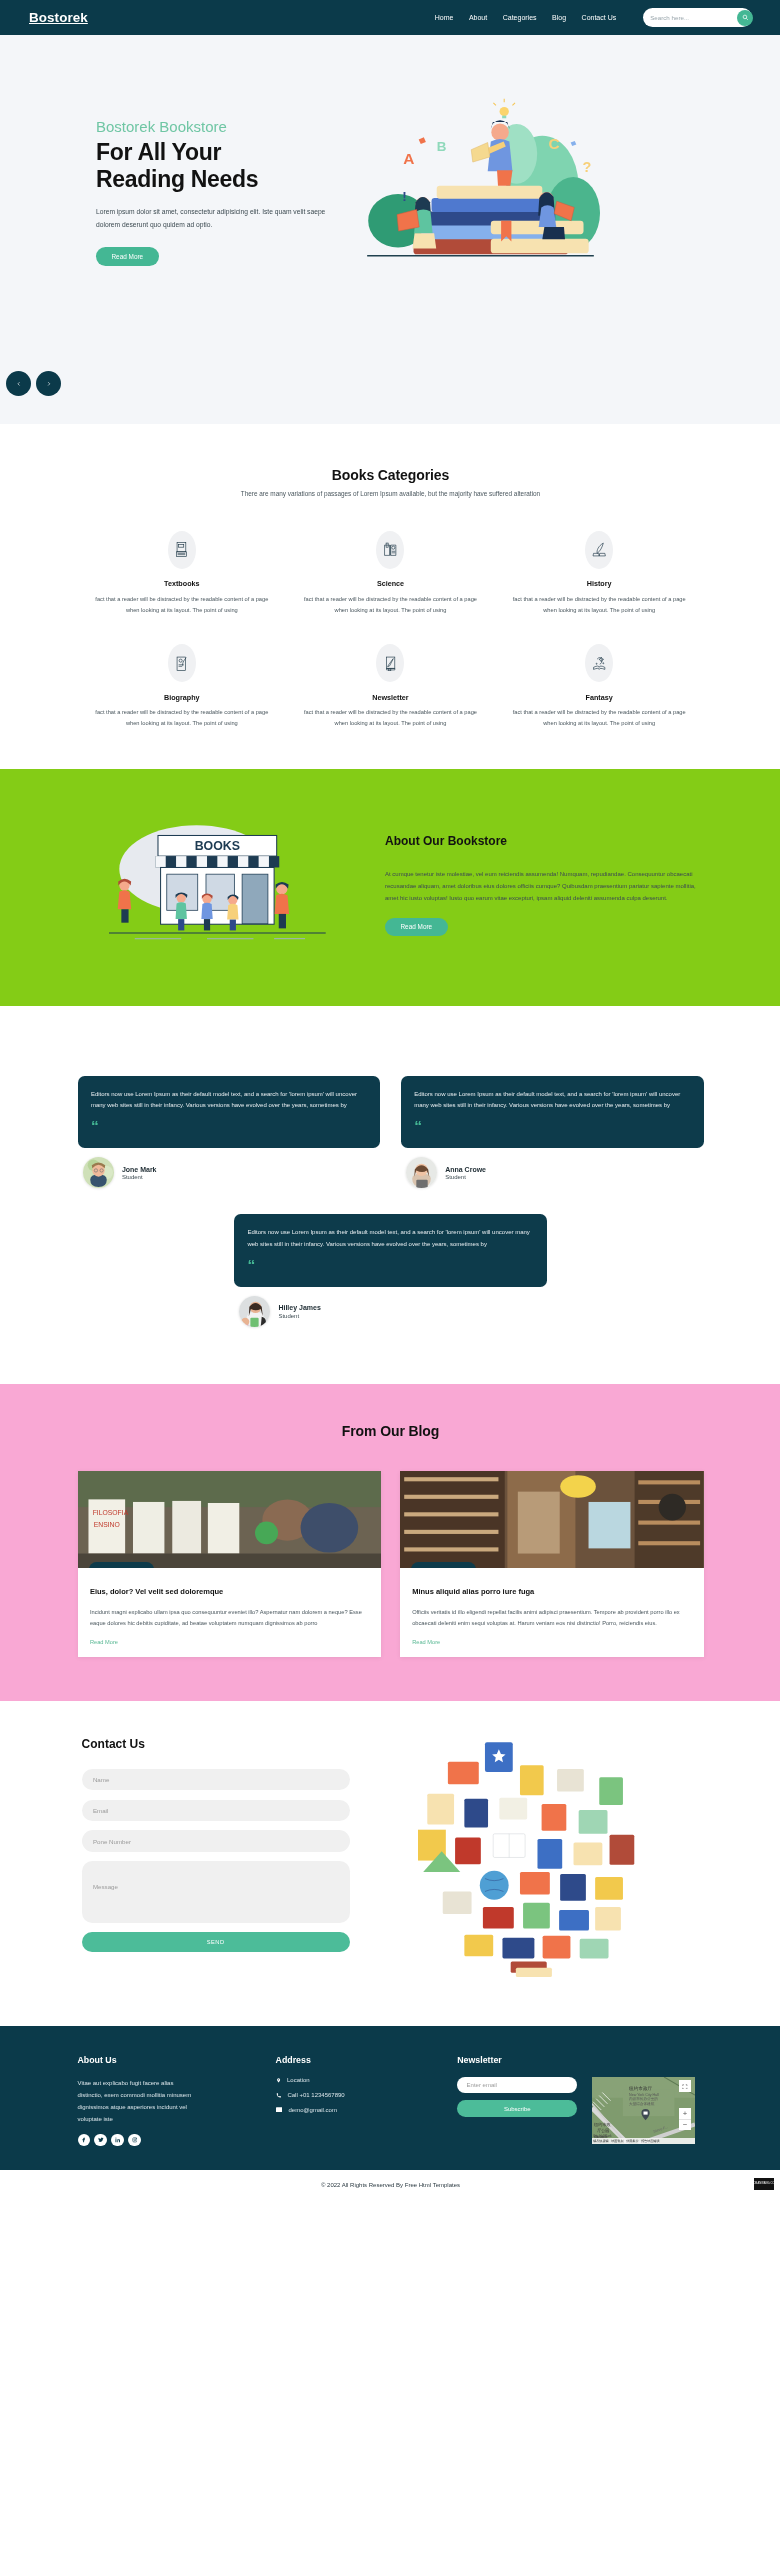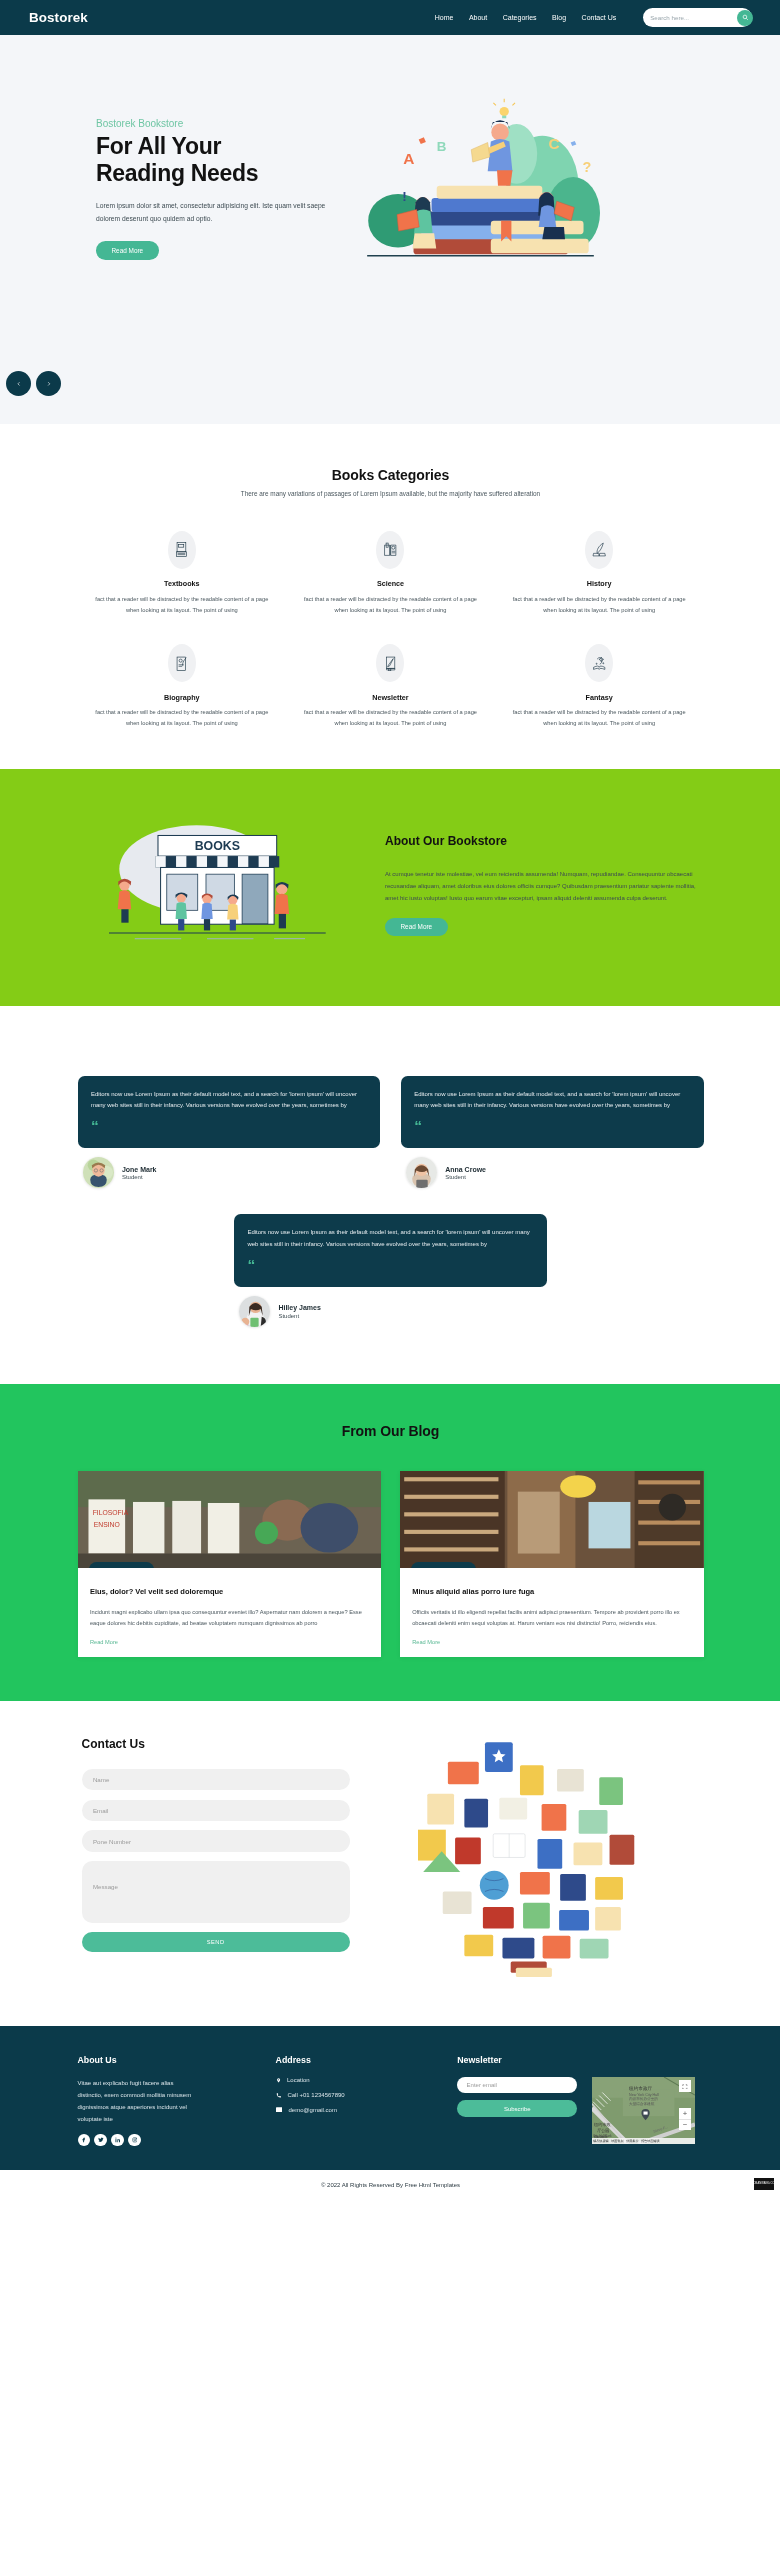--- a/index.html
+++ b/index.html
@@ -19,20 +19,21 @@
     height: 35px;
     display: flex;
     align-items: center;
     padding: 0 29px;
   }
   .brand {
     color: #ffffff;
     font-size: 13.4px;
     font-weight: 700;
     letter-spacing: 0.1px;
+    text-decoration: underline;
   }
   .nav {
     margin-left: auto;
     display: flex;
     align-items: center;
     gap: 15.5px;
   }
   .nav a {
     color: #ffffff;
     font-size: 7px;
@@ -70,21 +71,21 @@
 
   
   .hero {
     background: #f4f6f9;
     height: 389px;
     position: relative;
     padding-top: 62px;
   }
   .hero-inner { display: flex; align-items: flex-start; }
   .hero-left { width: 258px; padding-top: 20.6px; padding-left: 18.5px; }
-  .eyebrow { color: #6fc6a4; font-size: 10px; margin-bottom: 4.1px; }
+  .eyebrow { color: #6fc6a4; font-size: 15px; margin-bottom: 4.1px; }
   .hero-title {
     font-size: 23px;
     line-height: 1.18;
     font-weight: 700;
     letter-spacing: -0.3px;
     color: #121212;
     margin-bottom: 13.4px;
   }
   .hero-text {
     font-size: 6.7px;
@@ -179,21 +180,21 @@
   .avatar {
     width: 31px; height: 31px; border-radius: 50%;
     flex: 0 0 auto; overflow: hidden;
     box-shadow: 0 0.5px 2.6px rgba(0,0,0,.14);
   }
   .p-name { font-size: 7px; font-weight: 700; color: #1d2b32; }
   .p-role { font-size: 6px; color: #3d4b52; margin-top: 1.5px; }
   .testi-third { grid-column: 1 / 3; width: 50%; margin: 9.3px auto 0; }
 
   
-  .blog { background: #22c55e; padding: 39px 16px 44px; }
+  .blog { background: #f9a8d4; padding: 39px 16px 44px; }
   .blog-grid { display: grid; grid-template-columns: 1fr 1fr; gap: 18.5px; margin-top: 32px; }
   .blog-card { background: #ffffff; box-shadow: 0 1px 4.6px rgba(0,0,0,.07); }
   .blog-img { height: 97px; position: relative; overflow: hidden; }
   .date-badge {
     position: absolute; left: 11.3px; bottom: -8.8px;
     background: #0d3b4b; color: #fff;
     font-size: 6.2px; padding: 4.1px 9.3px; border-radius: 11.3px;
   }
   .blog-body { padding: 18.5px 12.4px 11.3px; }
   .blog-title { font-size: 7.5px; font-weight: 700; color: #121212; margin-bottom: 11px; }

